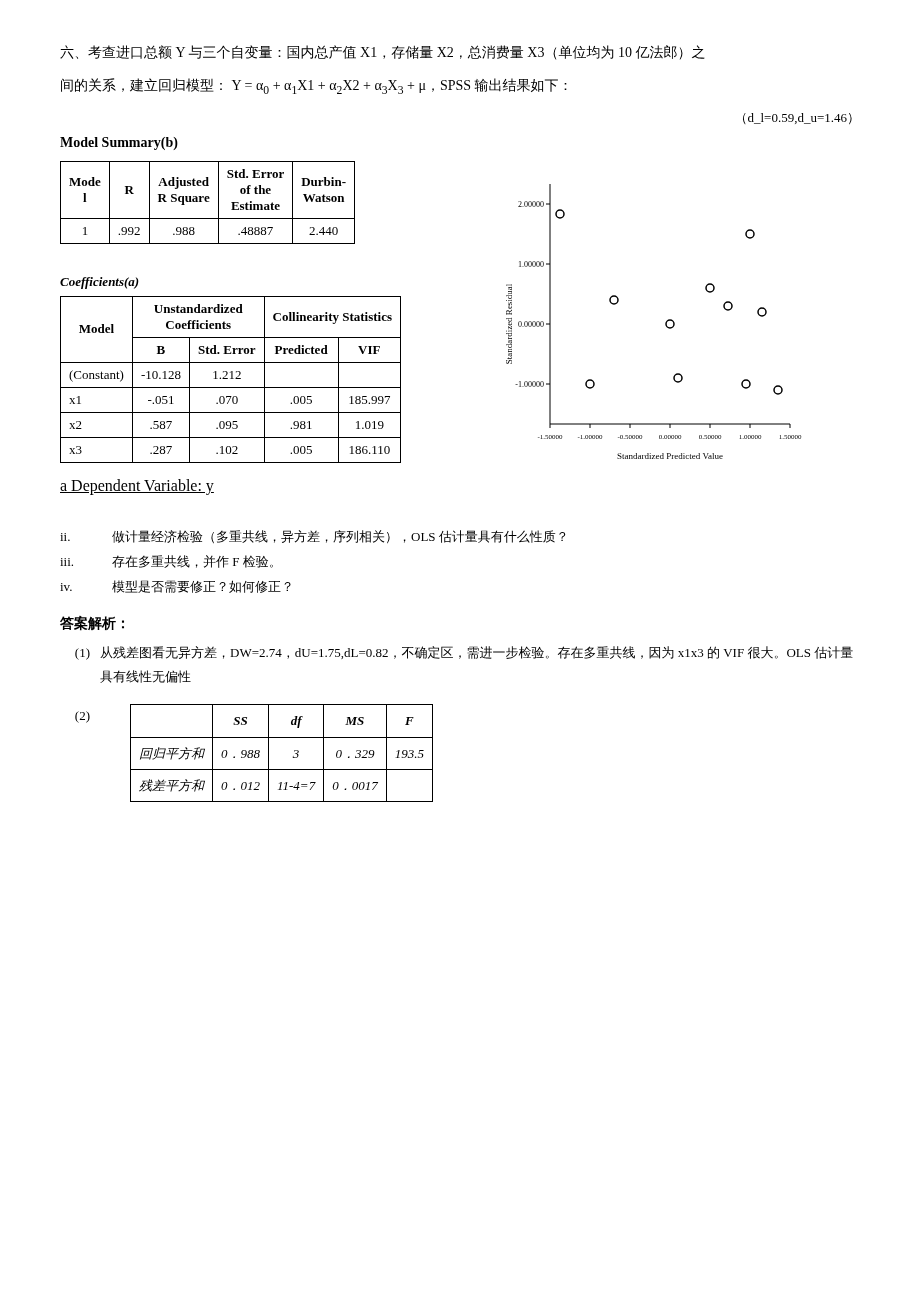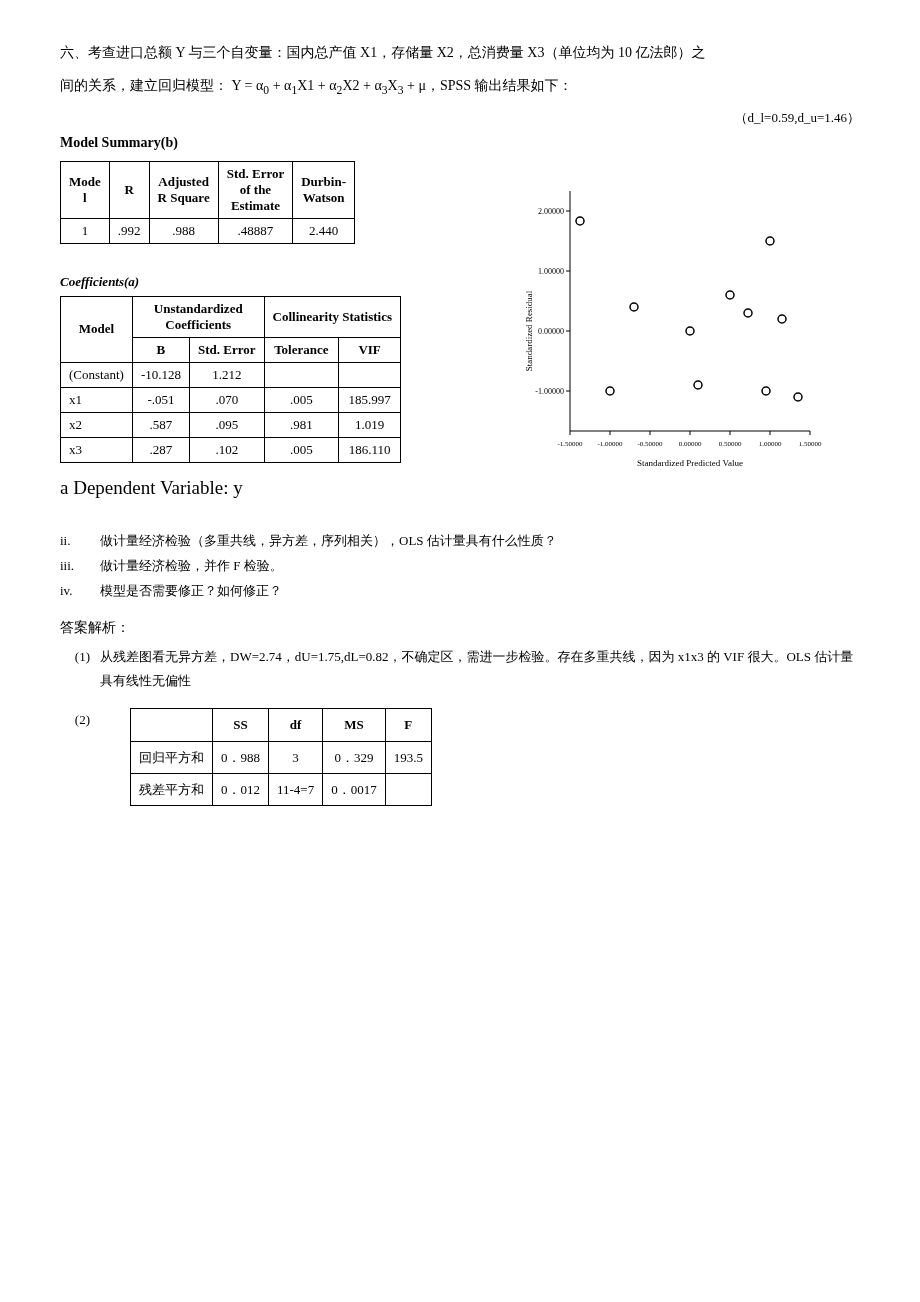--- a/index.html
+++ b/index.html
@@ -22,22 +22,21 @@
       text-align: right;
     }
     .section-title {
       text-align: left;
       font-weight: bold;
       margin-bottom: 10px;
       font-size: 14px;
     }
     .content-row {
       display: flex;
-      gap: 20px;
-      align-items: flex-end;
+      align-items: center;
       margin-bottom: 20px;
     }
     .left-tables {
       flex: 0 0 auto;
       width: 380px;
     }
     .right-chart {
       flex: 1;
     }
     
@@ -57,42 +56,43 @@
     .coef-table td:first-child {
       text-align: left;
     }
     .coefficients-label {
       font-weight: bold;
       margin-bottom: 6px;
       font-size: 13px;
       font-style: italic;
     }
     .footnote {
-      font-size: 19px;
+      font-size: 16px;
       margin-top: 4px;
       margin-bottom: 12px;
+      text-decoration: underline;
     }
     
     .questions {
       margin-top: 10px;
       margin-bottom: 18px;
     }
     .question-item {
       display: flex;
-      gap: 10px;
+      gap: 22px;
       margin-bottom: 4px;
       font-size: 13px;
       line-height: 1.6;
     }
     .question-num {
       min-width: 30px;
     }
     
     .answer-title {
-      font-weight: normal;
+      font-weight: bold;
       font-size: 14px;
       margin-bottom: 8px;
     }
     .answer-block {
       display: flex;
       gap: 10px;
       font-size: 13px;
       line-height: 1.8;
     }
     .answer-num {
@@ -101,20 +101,21 @@
     }
     .variance-section {
       margin-left: 30px;
     }
     .variance-label {
       font-size: 13px;
       margin-bottom: 6px;
     }
     .variance-table td, .variance-table th {
       text-align: left;
+      font-style: italic;
     }
     .variance-table td:not(:first-child), .variance-table th:not(:first-child) {
       text-align: center;
     }
   </style>
 </head>
 <body>
 
 <p class="intro-text">六、考查进口总额 Y 与三个自变量：国内总产值 X1，存储量 X2，总消费量 X3（单位均为 10 亿法郎）之</p>
 <p class="intro-text">间的关系，建立回归模型：&nbsp;Y = α<sub>0</sub> + α<sub>1</sub>X1 + α<sub>2</sub>X2 + α<sub>3</sub>X<sub>3</sub> + μ，SPSS 输出结果如下：</p>
@@ -152,21 +153,21 @@
     <table class="coef-table">
       <thead>
         <tr>
           <th rowspan="2">Model</th>
           <th colspan="2">Unstandardized<br>Coefficients</th>
           <th colspan="2">Collinearity Statistics</th>
         </tr>
         <tr>
           <th>B</th>
           <th>Std. Error</th>
-          <th>Tolerance</th>
+          <th>Predicted</th>
           <th>VIF</th>
         </tr>
       </thead>
       <tbody>
         <tr>
           <td>(Constant)</td>
           <td>-10.128</td>
           <td>1.212</td>
           <td></td>
           <td></td>
@@ -267,21 +268,21 @@
   </div>
 </div>
 
 <div class="questions">
   <div class="question-item">
     <span class="question-num">ii.</span>
     <span>做计量经济检验（多重共线，异方差，序列相关），OLS 估计量具有什么性质？</span>
   </div>
   <div class="question-item">
     <span class="question-num">iii.</span>
-    <span>做计量经济检验，并作 F 检验。</span>
+    <span>存在多重共线，并作 F 检验。</span>
   </div>
   <div class="question-item">
     <span class="question-num">iv.</span>
     <span>模型是否需要修正？如何修正？</span>
   </div>
 </div>
 
 <div class="answer-section">
   <div class="answer-title">答案解析：</div>
   <div class="answer-block">

